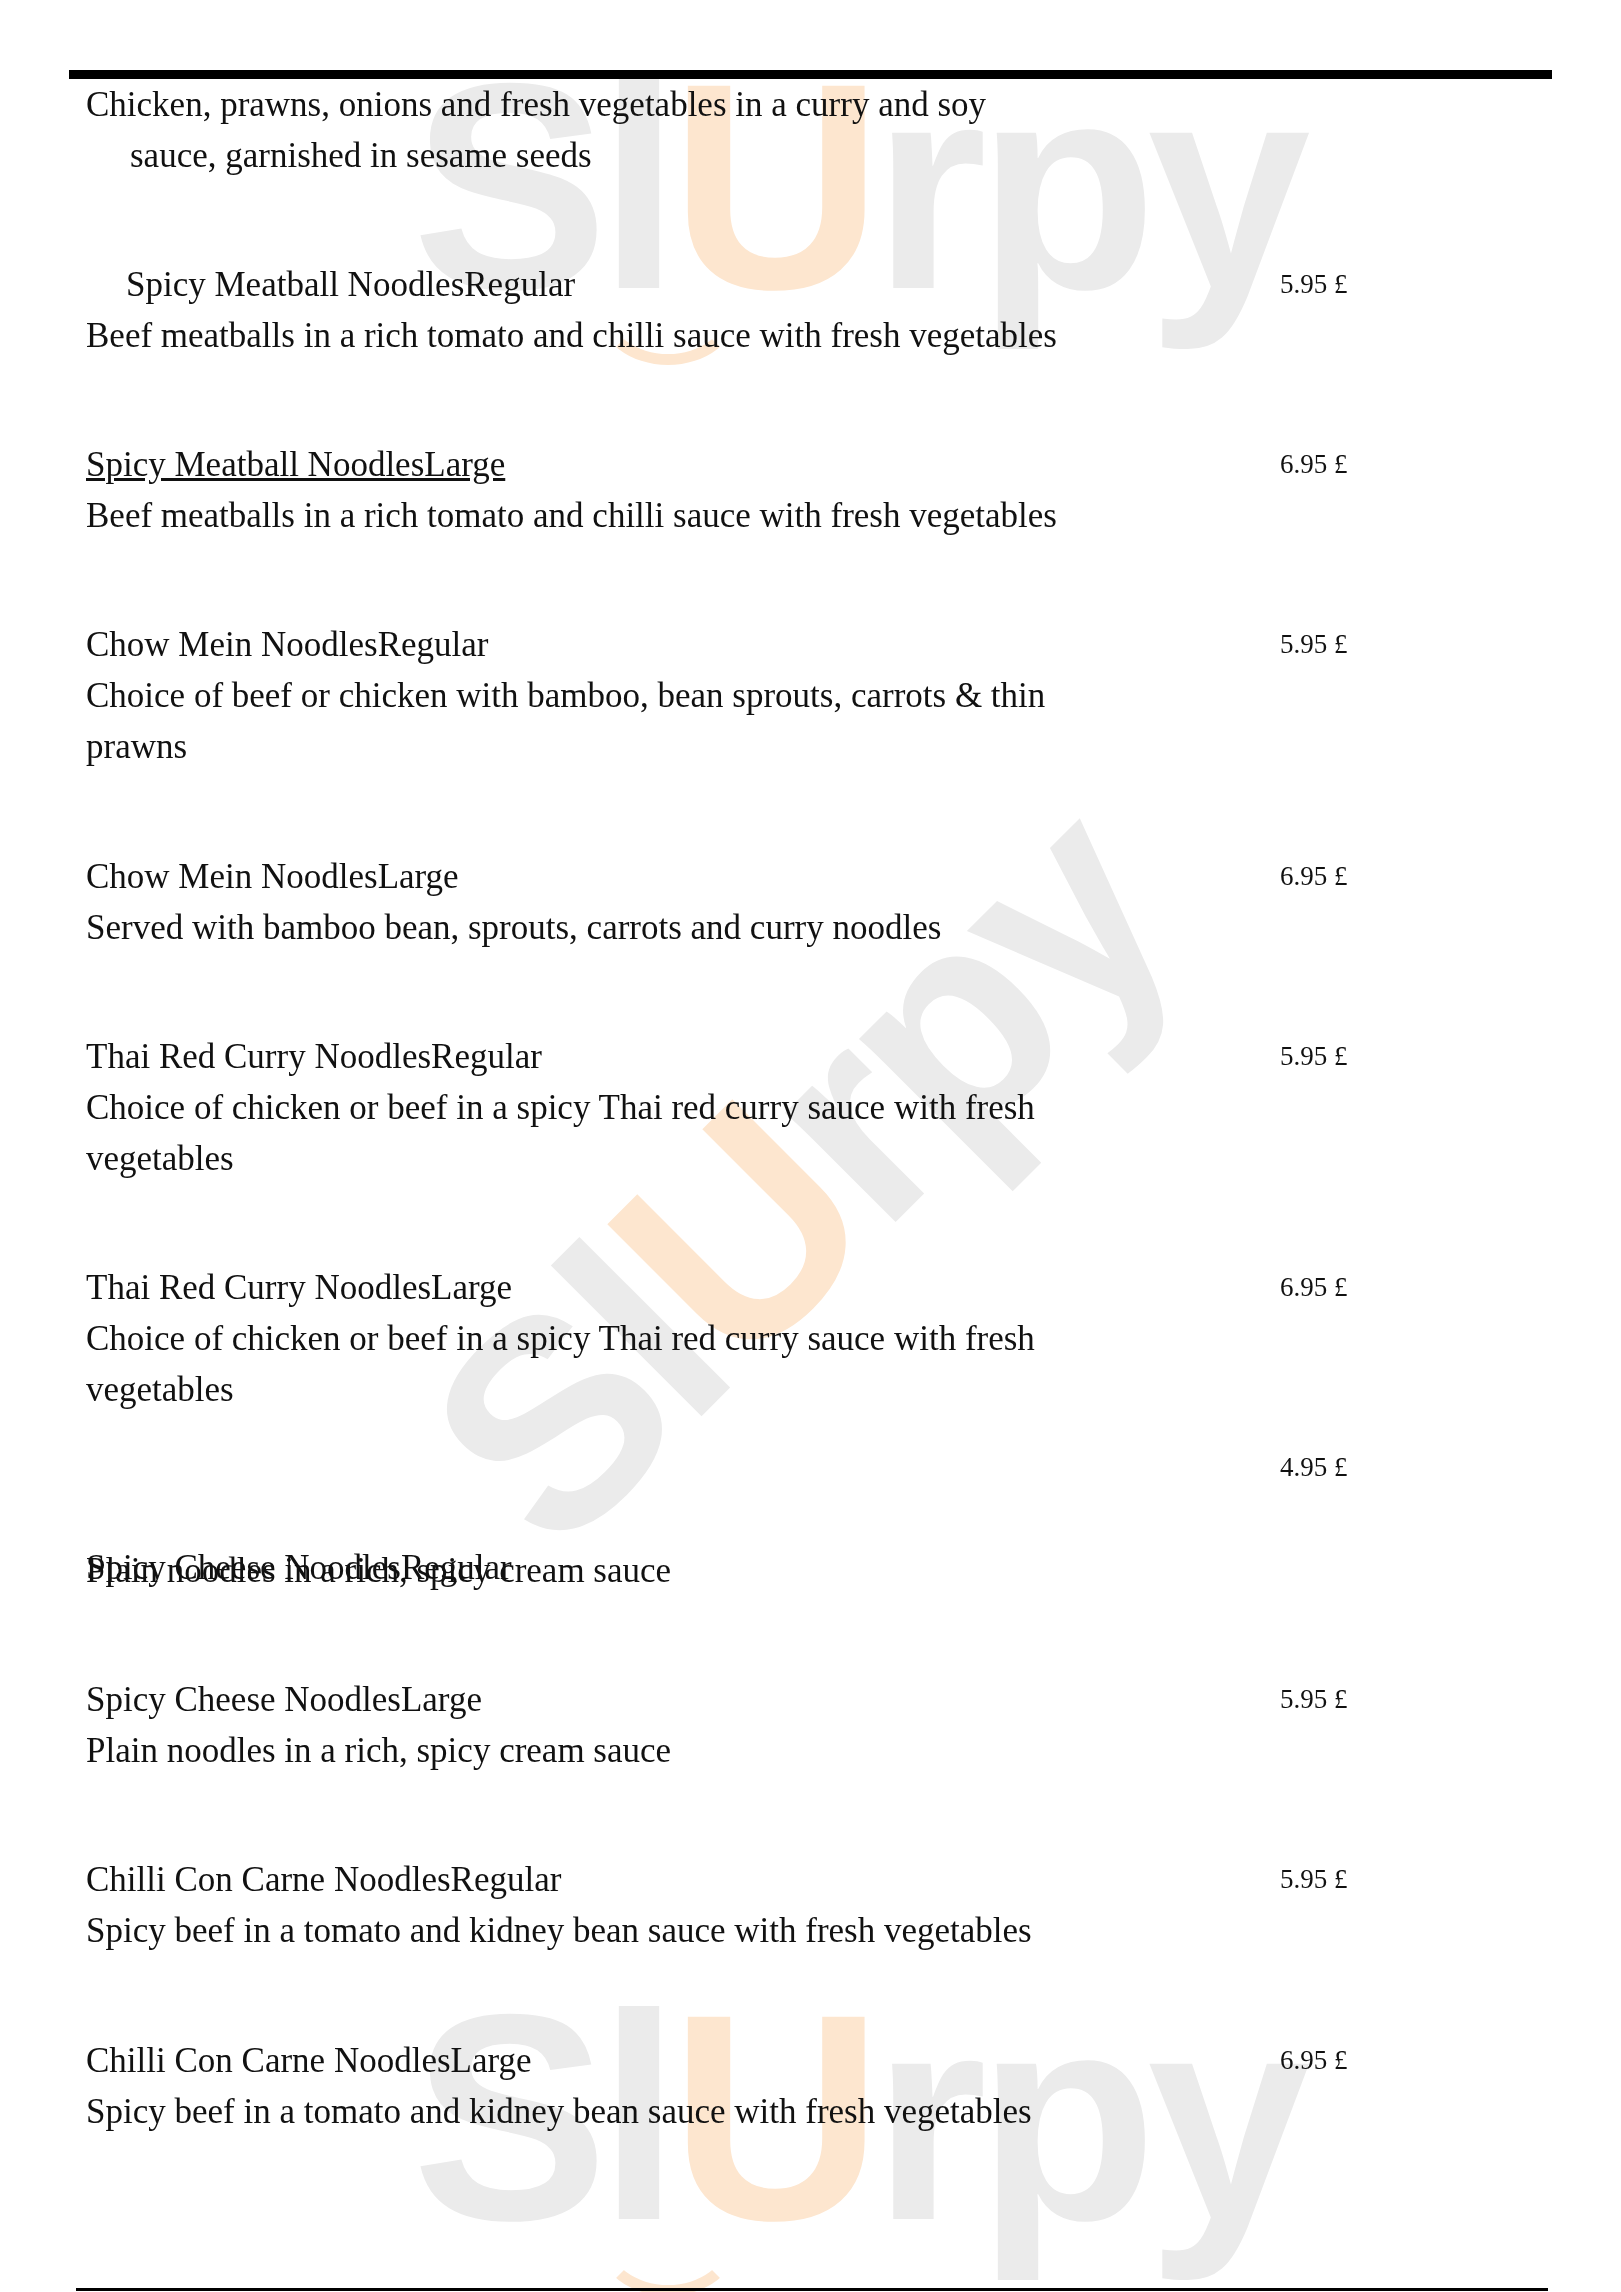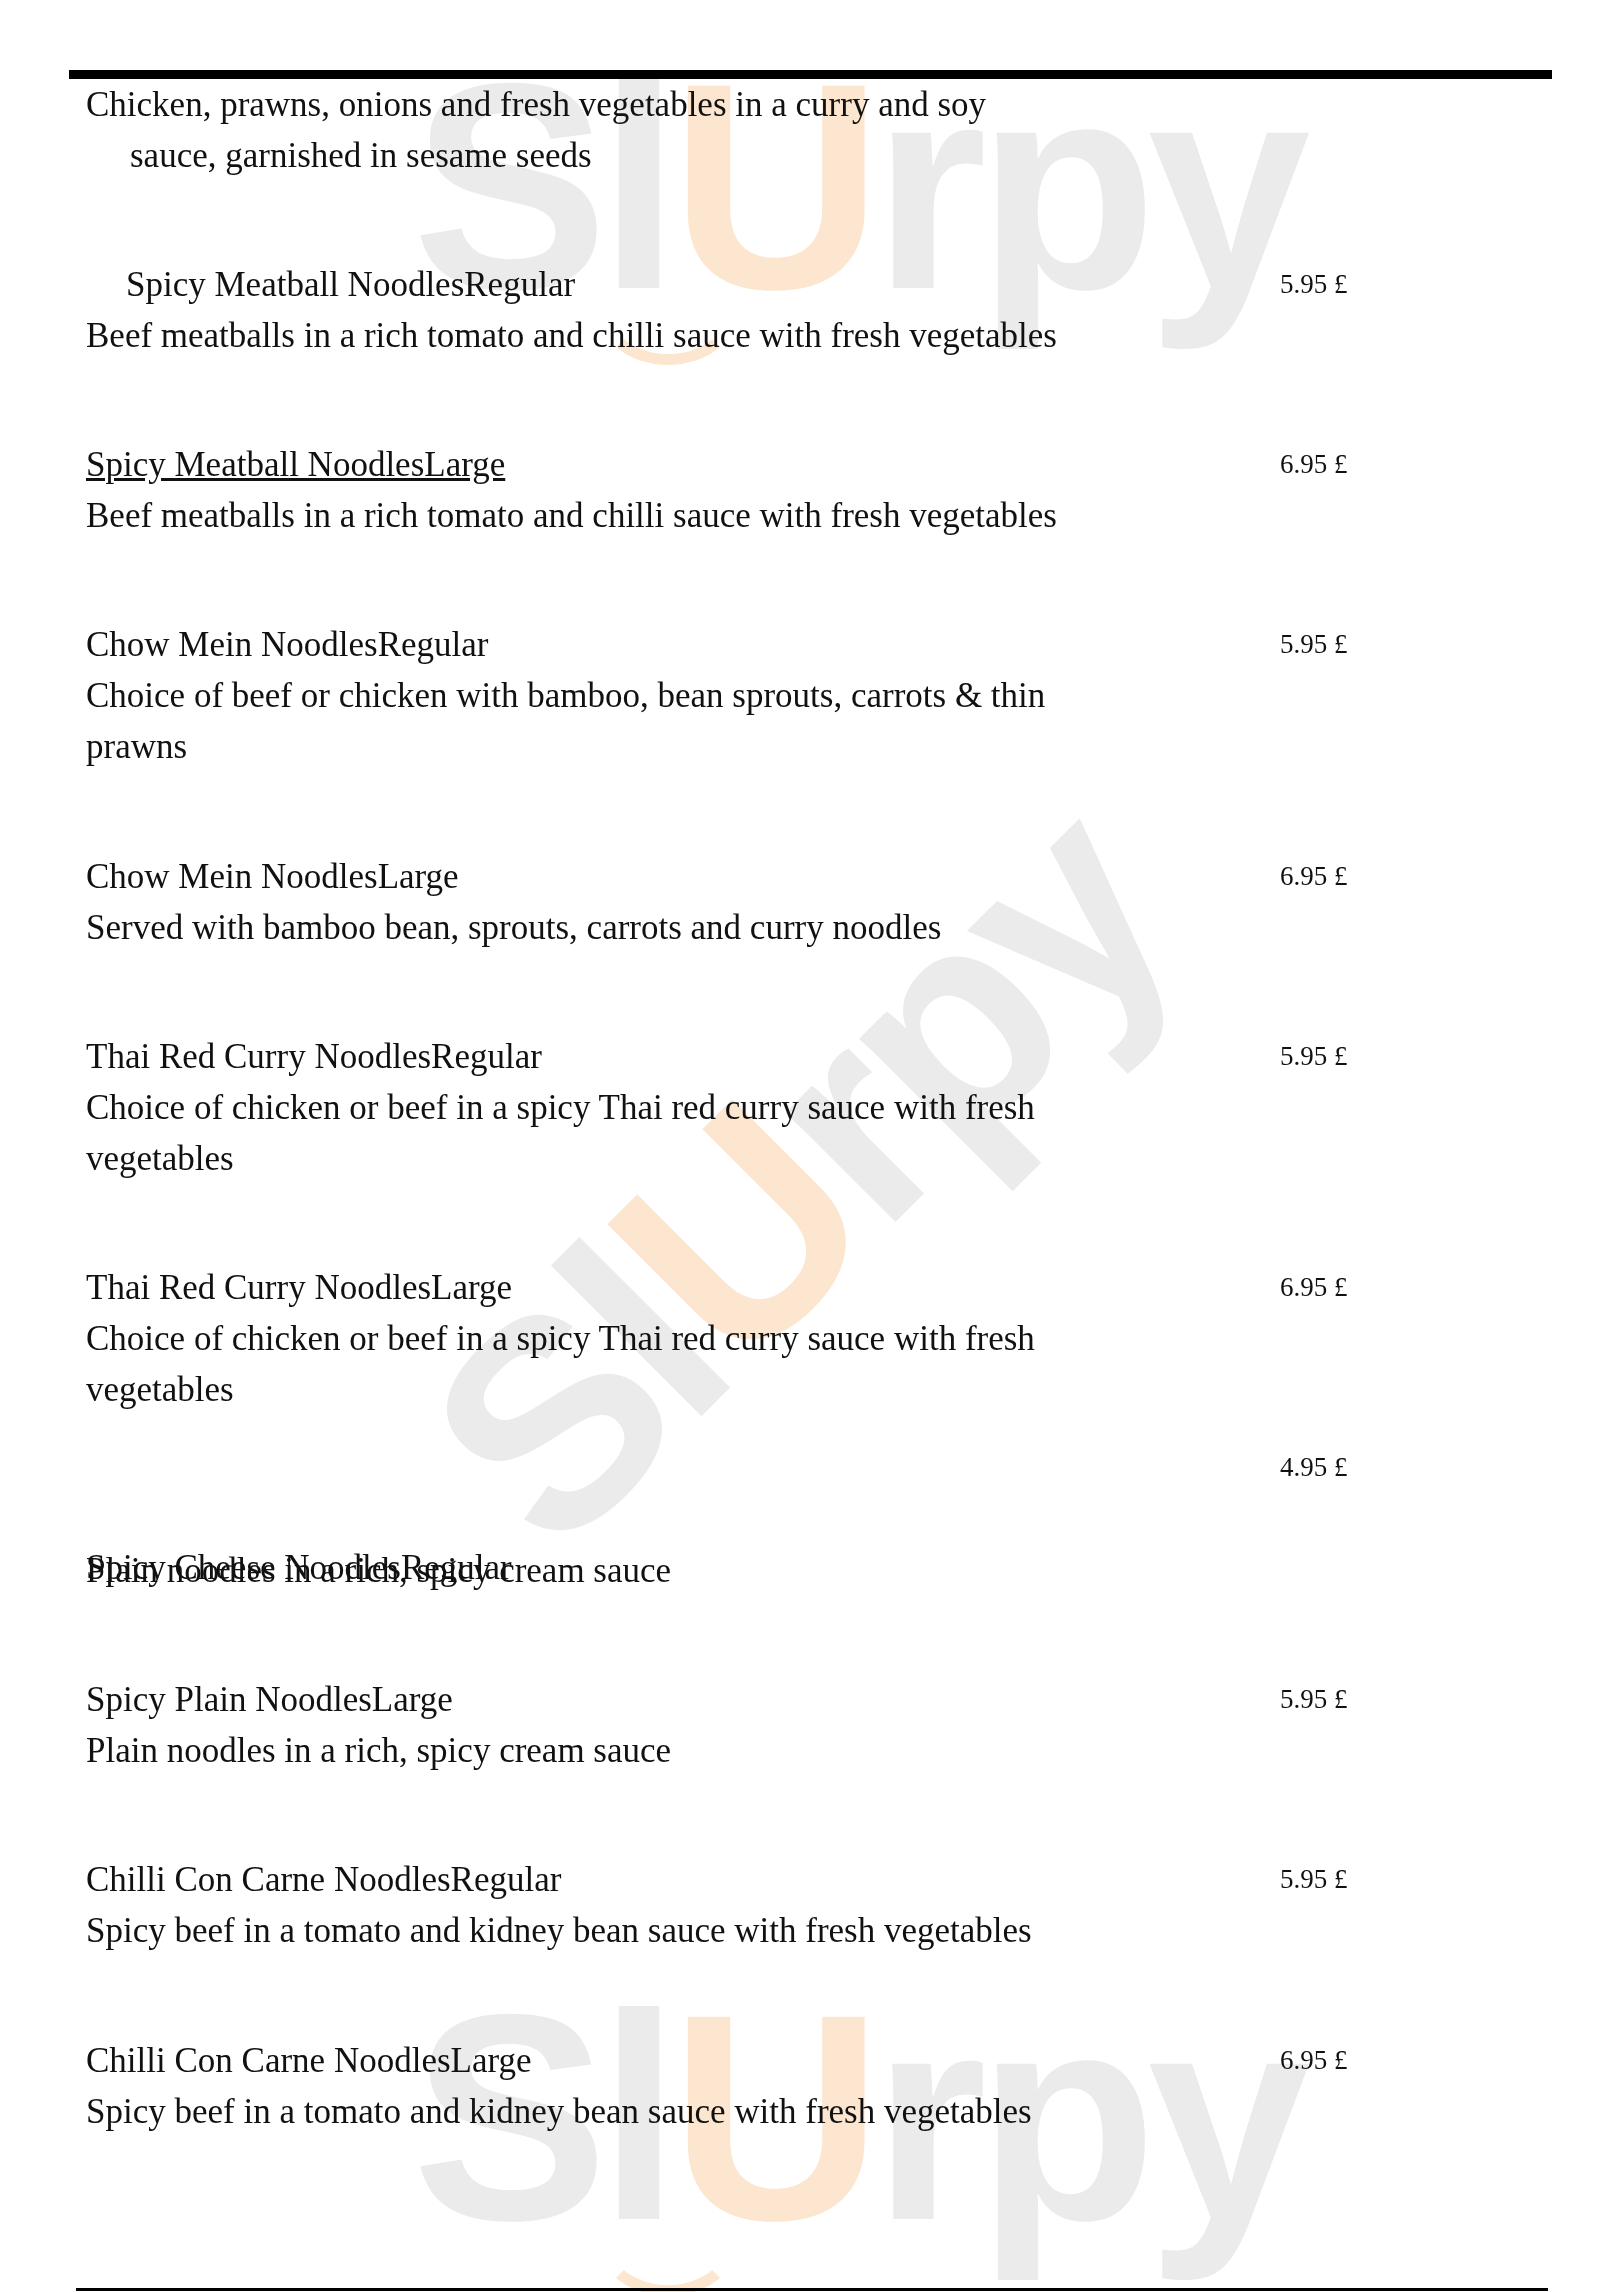--- a/index.html
+++ b/index.html
@@ -81,21 +81,21 @@
     <div class="line" style="top:1364px;">vegetables</div>
   </div>
 
   <div>
     <div class="line" style="top:1494px;margin-top:48px;">Spicy Cheese NoodlesRegular</div>
     <div class="price" style="top:1442px;">4.95 £</div>
     <div class="line" style="top:1545px;">Plain noodles in a rich, spicy cream sauce</div>
   </div>
 
   <div>
-    <div class="line" style="top:1674px;">Spicy Plain NoodlesLarge</div>
+    <div class="line" style="top:1674px;">Spicy Cheese NoodlesLarge</div>
     <div class="price" style="top:1674px;">5.95 £</div>
     <div class="line" style="top:1725px;">Plain noodles in a rich, spicy cream sauce</div>
   </div>
 
   <div>
     <div class="line" style="top:1854px;">Chilli Con Carne NoodlesRegular</div>
     <div class="price" style="top:1854px;">5.95 £</div>
     <div class="line" style="top:1905px;">Spicy beef in a tomato and kidney bean sauce with fresh vegetables</div>
   </div>
 

